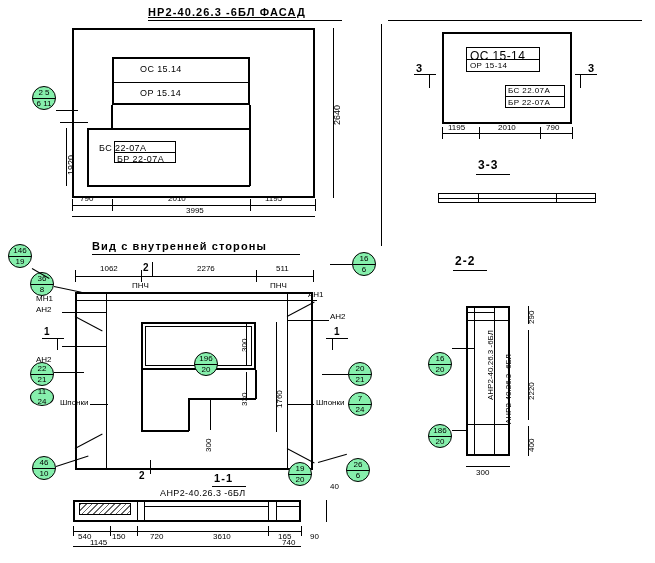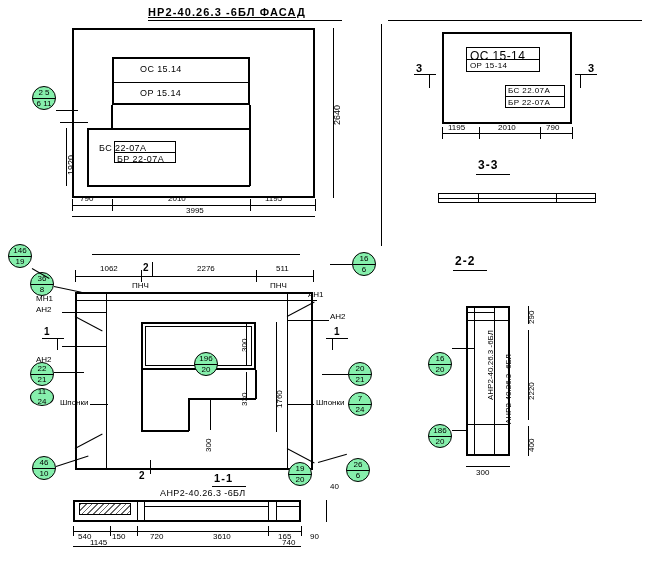--- a/index.html
+++ b/index.html
@@ -149,20 +149,21 @@
   <div class="ln v" style="left:528px;top:306px;height:18px;"></div>
   <div class="rot9" style="left:527px;top:324px;">290</div>
   <div class="ln v" style="left:528px;top:330px;height:90px;"></div>
   <div class="rot9" style="left:527px;top:400px;">2220</div>
   <div class="ln v" style="left:528px;top:426px;height:30px;"></div>
   <div class="rot9" style="left:527px;top:452px;">400</div>
 
   <div class="ln h" style="left:466px;top:466px;width:44px;"></div>
   <div class="dim" style="left:476px;top:468px;">300</div>
 
+  <div class="tt" style="left:92px;top:240px;">Вид с внутренней стороны</div>
   <div class="ln h" style="left:92px;top:254px;width:208px;"></div>
 
   <div class="box2" style="left:75px;top:292px;width:238px;height:178px;"></div>
   <div class="ln v" style="left:106px;top:292px;height:178px;"></div>
   <div class="ln v" style="left:287px;top:292px;height:178px;"></div>
   <div class="ln h" style="left:75px;top:300px;width:238px;"></div>
 
   <div class="ln h" style="left:75px;top:448px;width:31px;transform:rotate(-28deg);transform-origin:left center;"></div>
   <div class="ln h" style="left:287px;top:448px;width:31px;transform:rotate(28deg);transform-origin:left center;"></div>
   <div class="ln h" style="left:75px;top:316px;width:31px;transform:rotate(28deg);transform-origin:left center;"></div>

